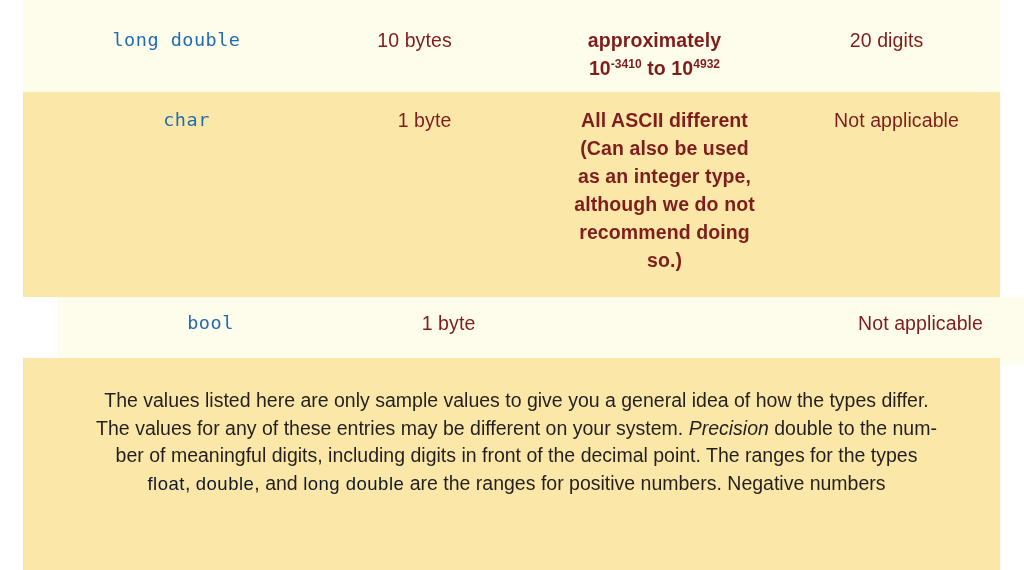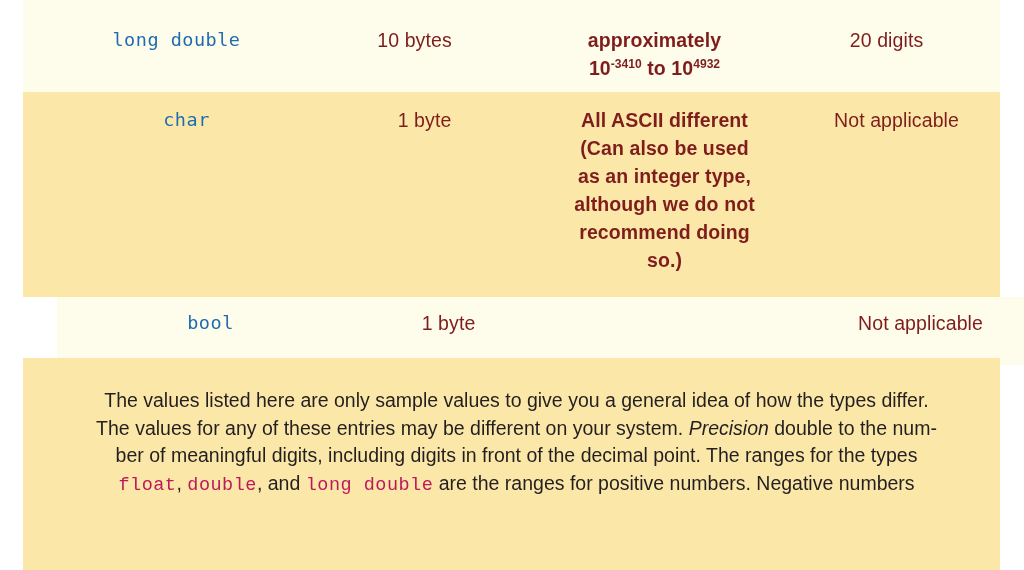--- a/index.html
+++ b/index.html
@@ -75,22 +75,22 @@
     left: 26px;
     top: 8px;
     width: 935px;
     color: #231f20;
     font-size: 19.5px;
     line-height: 27.5px;
     font-family: "Liberation Sans", sans-serif;
     margin-top: 21px;
   }
   .note .kw {
-    color: #be185d;
-    font-family: Liberation Mono, monospace;
+    color: #0f172a;
+    font-family: Liberation Sans, sans-serif;
     font-size: 18.5px;
     letter-spacing: 0.5px;
   }
   .note .it { font-style: italic; }
   .nline { display: block; white-space: pre; }
 </style>
 </head>
 <body>
 
 <div class="sheet">

